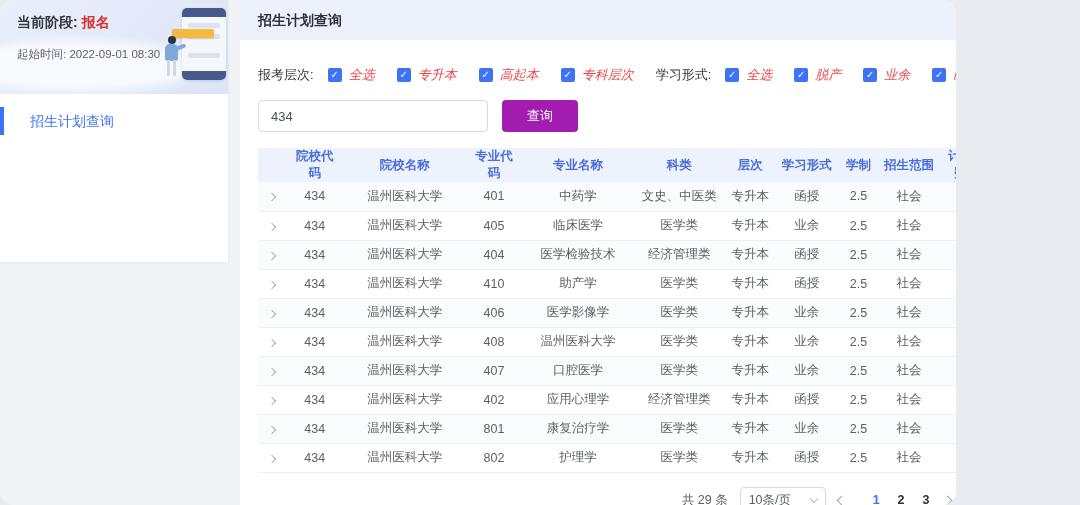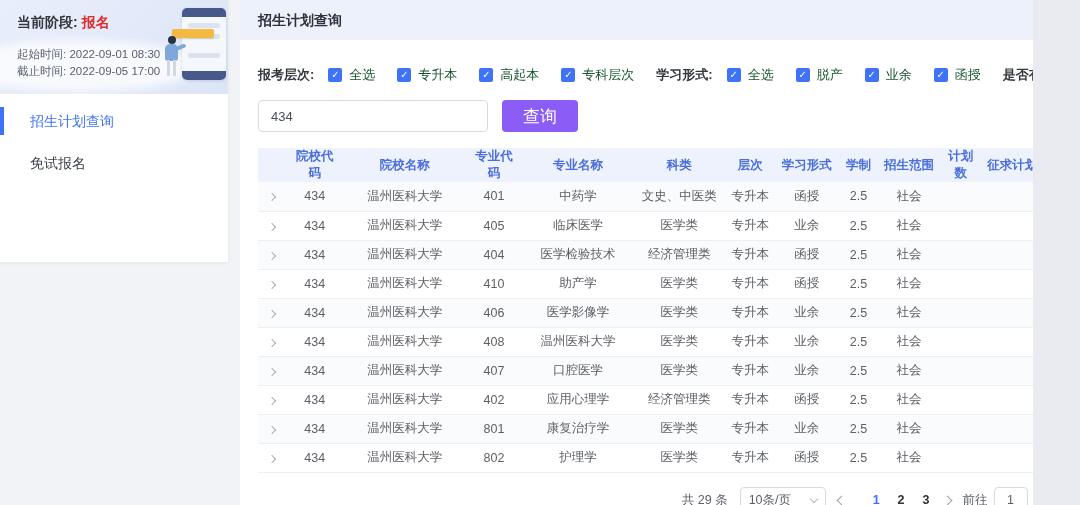--- a/index.html
+++ b/index.html
@@ -1,17 +1,17 @@
 <!DOCTYPE html>
 <html><head>
 <meta charset="utf-8">
 <style>
   * { margin:0; padding:0; box-sizing:border-box; }
   body { font-family:"Liberation Sans", sans-serif; background:#e9ebf0; }
-  .page { position:relative; width:1033px; height:505px; background:#f1f3f7; overflow:hidden; }
+  .page { position:relative; width:956px; height:505px; background:#f1f3f7; overflow:hidden;border-radius:14px; }
 
   
   .sidebar { position:absolute; left:0; top:0; width:228px; height:262px; background:#fff;
              box-shadow:0 1px 4px rgba(0,0,0,.06); }
   .sidebar-head { position:relative; height:94px; background:linear-gradient(135deg,#e9eefb 0%,#dce5f6 100%); overflow:hidden; }
   .wave { position:absolute; left:-40px; top:40px; width:240px; height:52px; background:rgba(255,255,255,.75);
           border-radius:50%; filter:blur(5px); }
   .stage-line { position:relative; padding:14px 0 0 17px; font-size:14px; font-weight:bold; color:#33373d; z-index:2; }
   .stage-value { color:#e02b2b; margin-left:4px; }
   .time-block { position:relative; margin:14px 10px 0 17px; font-size:11.5px; color:#5a6070; line-height:17px; z-index:2; }
@@ -35,32 +35,32 @@
   .menu-item { position:relative; height:42px; line-height:42px; padding-left:30px; font-size:14px; color:#3a3f47; cursor:pointer; }
   .menu-item.active { color:#3e73f7; }
   .menu-item.active::before { content:""; position:absolute; left:0; top:7px; width:4px; height:28px; background:#3e73f7; }
 
   
   .main { position:absolute; left:240px; top:0; width:832px; height:505px; background:#fff; }
   .main-title { height:40px; line-height:40px; background:#edf1fb; padding-left:18px; font-size:14px; font-weight:bold; color:#2f3238; }
   .content { padding:0 18px; }
 
   .filter-row { display:flex; align-items:center; margin-top:26px; font-size:13px; color:#33373d; flex-wrap:nowrap; }
-  .filter-label { font-weight:bold; margin-right:14px; white-space:nowrap; }
+  .filter-label { font-weight:normal; margin-right:14px; white-space:nowrap; }
   .chk-group { display:flex; align-items:center; }
   .chk-item { display:flex; align-items:center; margin-right:22px; cursor:pointer; white-space:nowrap; }
   .chk-box { width:14px; height:14px; border-radius:2px; background:#3e73f7; color:#fff; font-size:10px; line-height:14px;
              text-align:center; margin-right:7px; flex:0 0 14px; }
-  .chk-label { color:#14532d; }
+  .chk-label { color:#ef4444;font-style:italic; }
 
   .search-row { display:flex; align-items:center; margin-top:16px; }
   .search-input { width:230px; height:32px; border:1px solid #d6dae2; border-radius:4px; padding:0 12px; font-size:13px;
                   color:#4a4f57; outline:none; font-family:"Liberation Sans", sans-serif; }
-  .query-btn { width:76px; height:32px; margin-left:14px; background:#8b5cf6; color:#fff; border:none; border-radius:4px;
-               font-size:17px; cursor:pointer; font-family:"Liberation Sans", sans-serif; }
+  .query-btn { width:76px; height:32px; margin-left:14px; background:#a21caf; color:#fff; border:none; border-radius:4px;
+               font-size:13px; cursor:pointer; font-family:"Liberation Sans", sans-serif; }
 
   table { width:100%; border-collapse:collapse; table-layout:fixed; margin-top:16px; font-size:12.5px; }
   thead th { background:#eef2fc; color:#4a6fdc; font-weight:bold; height:30px; padding:0 4px; }
   tbody td { height:29px; border-bottom:1px solid #ecEFf4; color:#5c6066; padding:0 4px; overflow:hidden;
              white-space:nowrap; text-overflow:ellipsis; }
   tbody tr:nth-child(odd) { background:#fafbfd; }
   .al { text-align:center; } .ac { text-align:center; }
   .expand-arrow { display:inline-block; width:6px; height:6px; border:solid #a9adb5; border-width:1.5px 1.5px 0 0;
                   transform:rotate(45deg); cursor:pointer; }
 
@@ -99,26 +99,24 @@
         <div class="person-body"></div>
         <div class="person-arm"></div>
         <div class="person-leg1"></div>
         <div class="person-leg2"></div>
       </div>
       <div class="stage-line">
         <span>当前阶段:</span><span class="stage-value">报名</span>
       </div>
       <div class="time-block">
         <div><span>起始时间:</span> <span>2022-09-01 08:30</span></div>
-        <div><span>截止时间:</span> <span>2022-09-05 17:00</span></div>
       </div>
     </div>
     <div class="menu" id="menu">
         <div class="menu-item active">招生计划查询</div>
-        <div class="menu-item">免试报名</div>
       </div>
   </div>
 
   <div class="main">
     <div class="main-title">招生计划查询</div>
 
     <div class="content">
 
       <div class="filter-row">
         <span class="filter-label">报考层次:</span>

